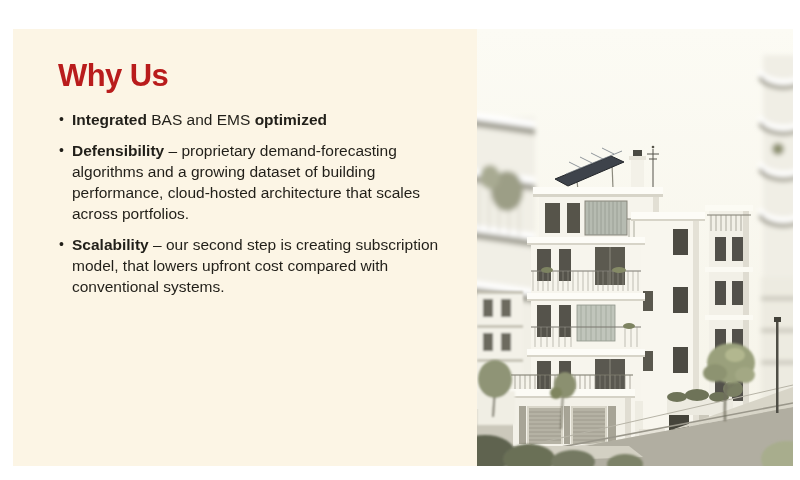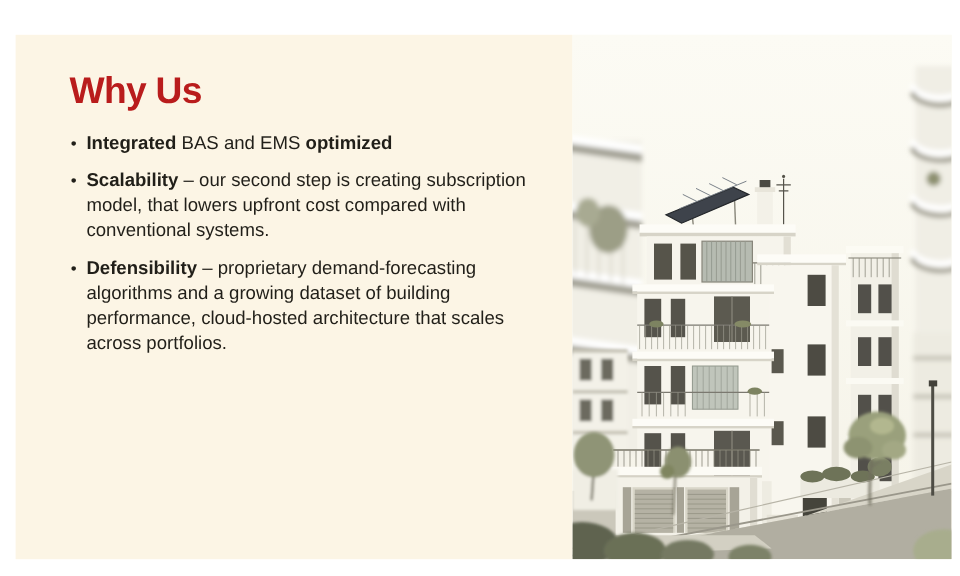--- a/index.html
+++ b/index.html
@@ -40,24 +40,24 @@
 
 <div class="slide">
 
   <div class="content">
     <h1 class="title">Why Us</h1>
     <ul class="bullets">
       <li>
         <span class="b">Integrated</span><span> BAS and EMS </span><span class="b">optimized</span>
       </li>
       <li>
-        <span class="b">Scalability</span><span> – our second step is creating subscription model, that lowers upfront cost compared with conventional systems.</span>
+        <span class="b">Defensibility</span><span> – proprietary demand-forecasting algorithms and a growing dataset of building performance, cloud-hosted architecture that scales across portfolios.</span>
       </li>
       <li>
-        <span class="b">Defensibility</span><span> – proprietary demand-forecasting algorithms and a growing dataset of building performance, cloud-hosted architecture that scales across portfolios.</span>
+        <span class="b">Scalability</span><span> – our second step is creating subscription model, that lowers upfront cost compared with conventional systems.</span>
       </li>
     </ul>
   </div>
 
   <div class="image-panel">
     <svg width="316" height="437" viewBox="0 0 316 437" xmlns="http://www.w3.org/2000/svg">
       <defs>
         <filter id="b1" x="-20%" y="-20%" width="140%" height="140%">
             <feGaussianBlur stdDeviation="2.4"></feGaussianBlur>
           </filter>

